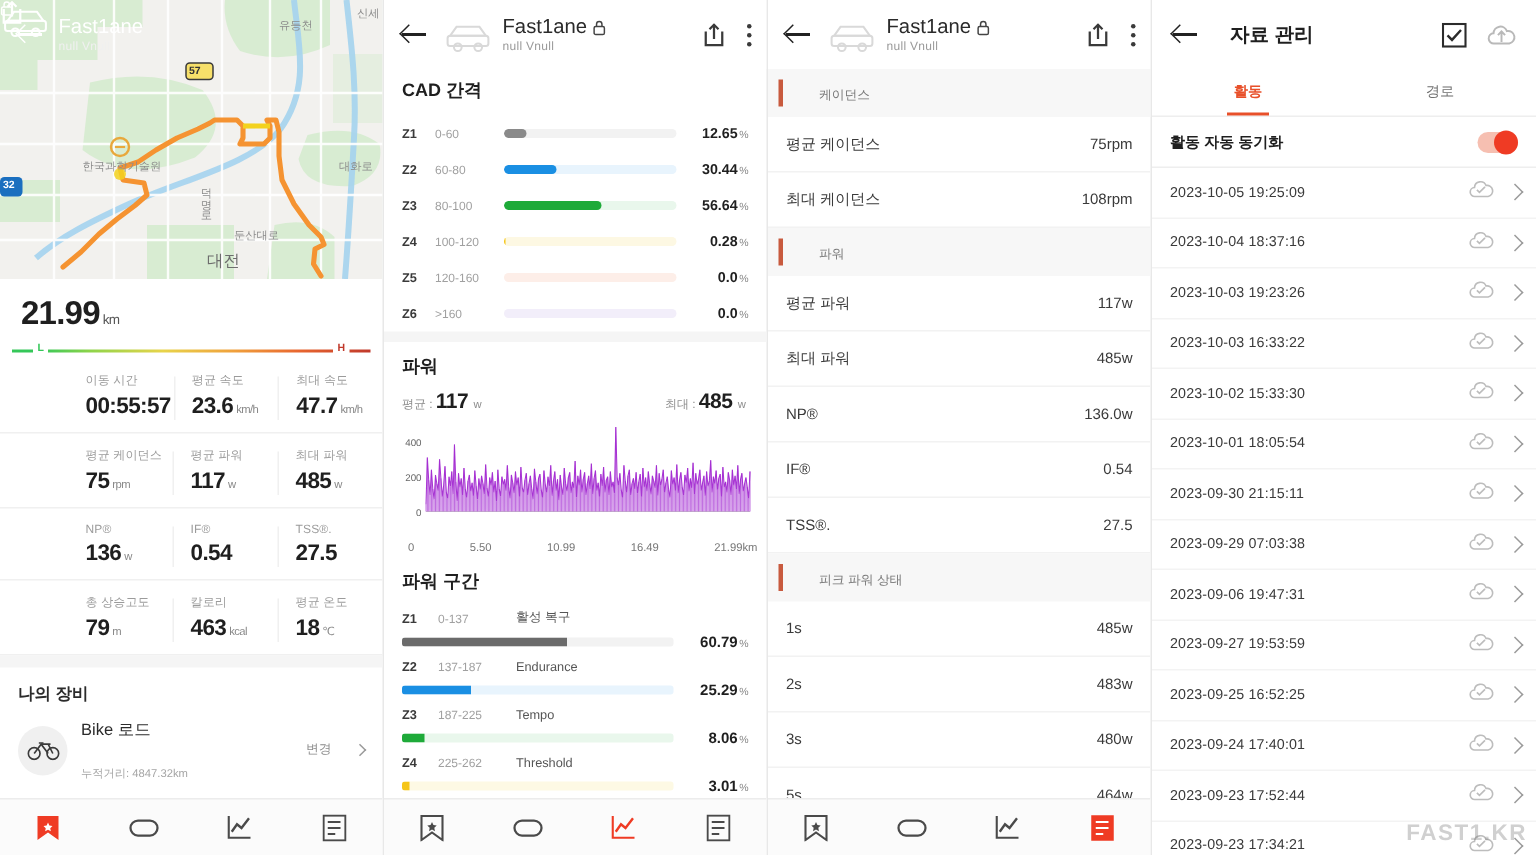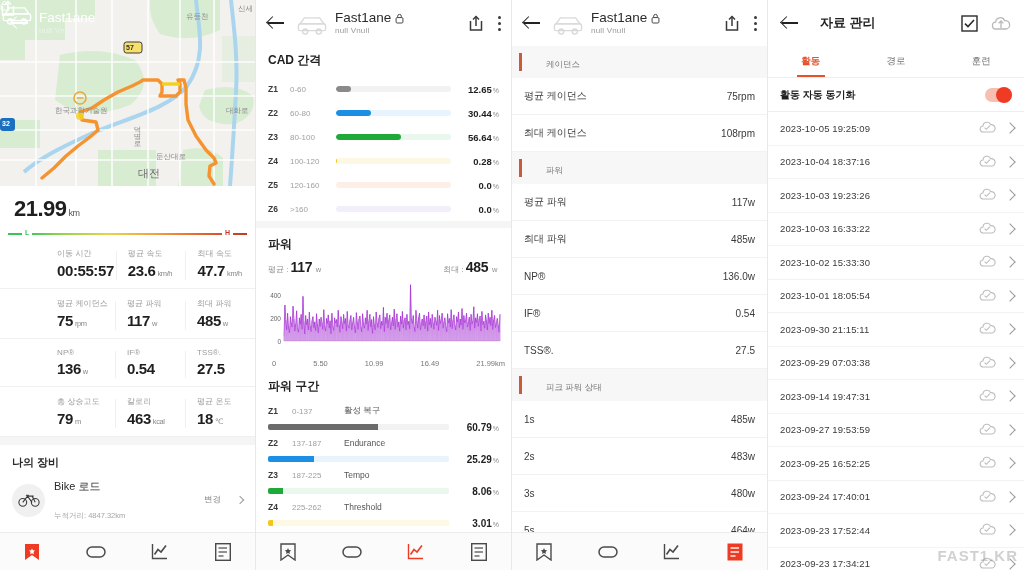--- a/index.html
+++ b/index.html
@@ -963,21 +963,20 @@
         <svg width="20" height="17" viewBox="0 0 20 17">
           <path d="M5 14 a3.4 3.4 0 0 1 -0.3 -6.8 a4.6 4.6 0 0 1 8.9 -1.5 a3.6 3.6 0 0 1 1.6 8.3 z" fill="none" stroke="#b9b9b9" stroke-width="1.3"></path>
           <path d="M10 13 V6.2 M7.6 8.4 L10 6 L12.4 8.4" fill="none" stroke="#b9b9b9" stroke-width="1.3"></path>
         </svg>
       </div>
     </div>
 
     <div class="p4-tabs" id="p4-tabs">
         <div class="p4-tab active">활동</div>
         <div class="p4-tab">경로</div>
-        <div class="p4-tab">훈련</div>
       </div>
 
     <div class="p4-sync">
       <div class="p4-sync-label">활동 자동 동기화</div>
       <div class="toggle">
           <i></i>
         </div>
     </div>
 
     <div id="p4-list">
@@ -1055,21 +1054,21 @@
           <div class="p4-date">2023-09-29 07:03:38</div>
           <div class="p4-acts">
             <span><svg width="17" height="12" viewBox="0 0 17 12">
                 <path d="M4.3 11 a3 3 0 0 1 -0.3 -6 a4 4 0 0 1 7.7 -1.3 a3.1 3.1 0 0 1 1.4 7.3 z" fill="none" stroke="#bdbdbd" stroke-width="1.1"></path>
                 <path d="M5.6 6.6 L7.3 8.3 L11 4.6" fill="none" stroke="#bdbdbd" stroke-width="1.1"></path>
               </svg></span>
             <span class="chev"></span>
           </div>
         </div>
         <div class="p4-item">
-          <div class="p4-date">2023-09-14 19:47:31</div>
+          <div class="p4-date">2023-09-06 19:47:31</div>
           <div class="p4-acts">
             <span><svg width="17" height="12" viewBox="0 0 17 12">
                 <path d="M4.3 11 a3 3 0 0 1 -0.3 -6 a4 4 0 0 1 7.7 -1.3 a3.1 3.1 0 0 1 1.4 7.3 z" fill="none" stroke="#bdbdbd" stroke-width="1.1"></path>
                 <path d="M5.6 6.6 L7.3 8.3 L11 4.6" fill="none" stroke="#bdbdbd" stroke-width="1.1"></path>
               </svg></span>
             <span class="chev"></span>
           </div>
         </div>
         <div class="p4-item">
           <div class="p4-date">2023-09-27 19:53:59</div>

